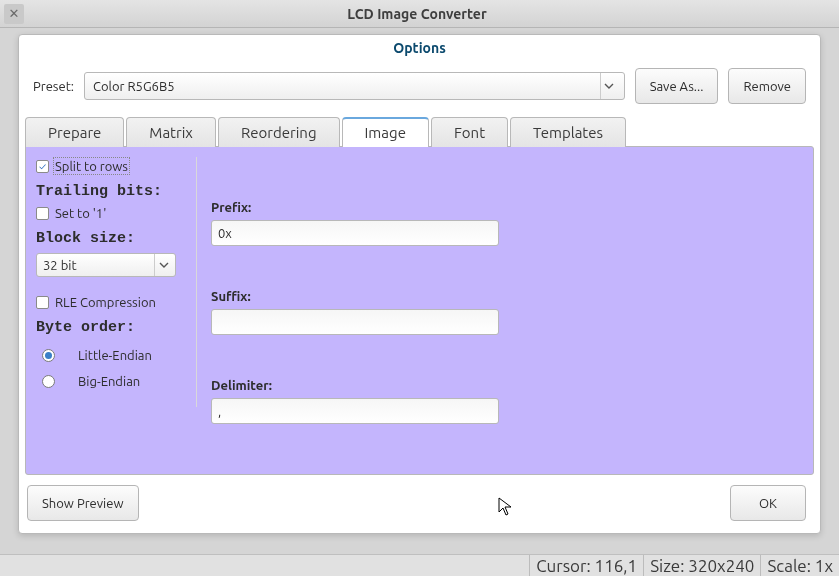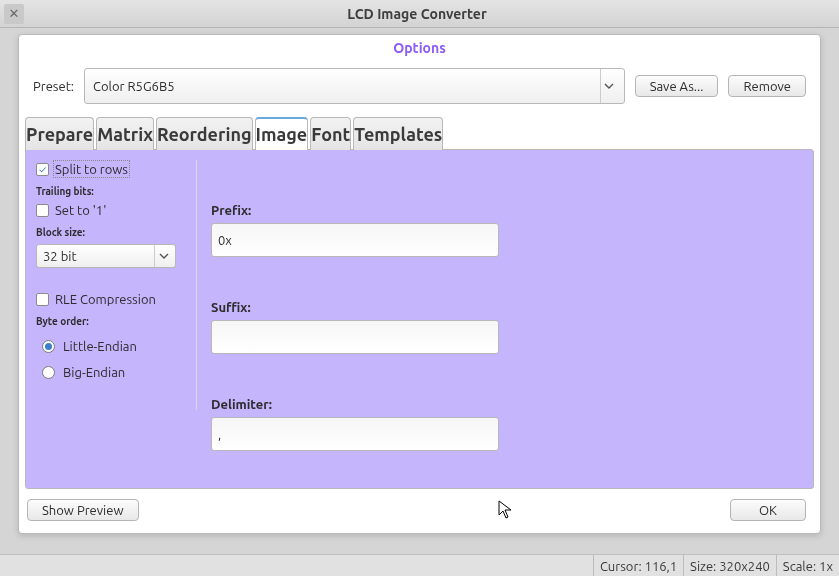--- a/index.html
+++ b/index.html
@@ -56,84 +56,83 @@
     box-shadow: 0 2px 6px rgba(0,0,0,0.15);
     display: flex;
     flex-direction: column;
     overflow: hidden;
   }
   .dialog-title {
     text-align: center;
     font-weight: bold;
     font-size: 14px;
     padding: 5px 0 8px;
-    color: #8b5cf6;
+    color: #0c4a6e;
   }
   .preset-row {
     display: flex;
     align-items: center;
     padding: 4px 14px 12px 14px;
     gap: 10px;
   }
   .preset-label {
     font-size: 13px;
   }
   .preset-select {
     flex: 1;
-    height: 36px;
+    height: 28px;
     border: 1px solid #b8b8b8;
     border-radius: 3px;
     background: linear-gradient(#fff, #efefef);
     display: flex;
     align-items: center;
     padding: 0 8px;
     position: relative;
   }
   .preset-select .caret {
     position: absolute;
     right: 6px;
     top: 0;
     bottom: 0;
     width: 18px;
     display: flex;
     align-items: center;
     justify-content: center;
     border-left: 1px solid #ccc;
   }
   .btn {
-    height: 22px;
+    height: 36px;
     padding: 0 14px;
     border: 1px solid #b5b5b5;
     border-radius: 4px;
     background: linear-gradient(#fcfcfc, #e8e8e8);
     display: inline-flex;
     align-items: center;
     justify-content: center;
     font-size: 13px;
     color: #2d2d2d;
   }
   .tabs-row {
     display: flex;
     padding: 0 6px;
     gap: 0;
     position: relative;
     top: 1px;
     z-index: 2;
   }
   .tab {
-    padding: 6px 0;
+    padding: 6px 22px;
     border: 1px solid #b8b8b8;
     border-bottom: none;
     border-top-left-radius: 4px;
     border-top-right-radius: 4px;
     background: linear-gradient(#f2f2f2, #e4e4e4);
-    font-size: 18px;
+    font-size: 15px;
     margin-right: 2px;
     color: #3a3a3a;
-    font-weight: bold;
   }
   .tab.active {
     background: #fff;
     border-top: 2px solid #6aa8de;
     position: relative;
     top: 0;
     padding-top: 5px;
   }
   .tab-pane {
     flex: 1;
@@ -177,47 +176,48 @@
     display: inline-flex;
     align-items: center;
     justify-content: center;
     font-size: 10px;
     color: #2a6bbf;
   }
   .cb.checked::after { content: "✓"; }
   .dotted { outline: 1px dotted #888; outline-offset: 1px; }
   .group-label {
     font-weight: bold;
-    font-size: 10px;
+    font-size: 15px;
     padding: 4px 0 4px 0;
+    font-family: Liberation Mono, monospace;
   }
   .combo {
     width: 140px;
     height: 24px;
     border: 1px solid #b8b8b8;
     border-radius: 3px;
     background: linear-gradient(#fff, #efefef);
     display: flex;
     align-items: center;
     padding: 0 6px;
     position: relative;
-    margin-bottom: 22px;
+    margin-bottom: 16px;
     margin-top: 2px;
   }
   .combo .caret {
     position: absolute;
     right: 3px; top: 0; bottom: 0;
     width: 18px;
     display: flex; align-items: center; justify-content: center;
     border-left: 1px solid #ccc;
   }
   .radio-row {
     display: flex;
     align-items: center;
-    gap: 8px;
+    gap: 23px;
     padding: 8px 0 4px 6px;
   }
   .radio {
     width: 13px; height: 13px;
     border: 1px solid #7a7a7a;
     border-radius: 50%;
     background: #fff;
     display: inline-flex;
     align-items: center; justify-content: center;
   }
@@ -228,21 +228,21 @@
     border-radius: 50%;
   }
   .field-label {
     font-weight: bold;
     font-size: 13px;
     padding: 4px 0 4px 0;
     margin-top: 39px;
   }
   .text-input {
     width: 288px;
-    height: 34px;
+    height: 26px;
     border: 1px solid #b8b8b8;
     border-radius: 3px;
     background: linear-gradient(#f6f6f6, #fff);
     padding: 0 6px;
     display: flex;
     align-items: center;
     margin-bottom: 6px;
     margin-top: 2px;
     color: #2d2d2d;
   }
@@ -254,21 +254,21 @@
   .ok-btn { width: 76px; justify-content: center; }
   .statusbar {
     position: absolute;
     left: 0; right: 0; bottom: 0;
     height: 22px;
     background: #e1e1e1;
     border-top: 1px solid #bfbfbf;
     display: flex;
     align-items: flex-end;
     justify-content: flex-end;
-    font-size: 13px;
+    font-size: 17px;
     color: #3a3a3a;
   }
   .status-seg {
     padding: 0 6px;
     border-left: 1px solid #bcbcbc;
     height: 100%;
     display: flex;
     align-items: center;
   }
   .status-spacer {

